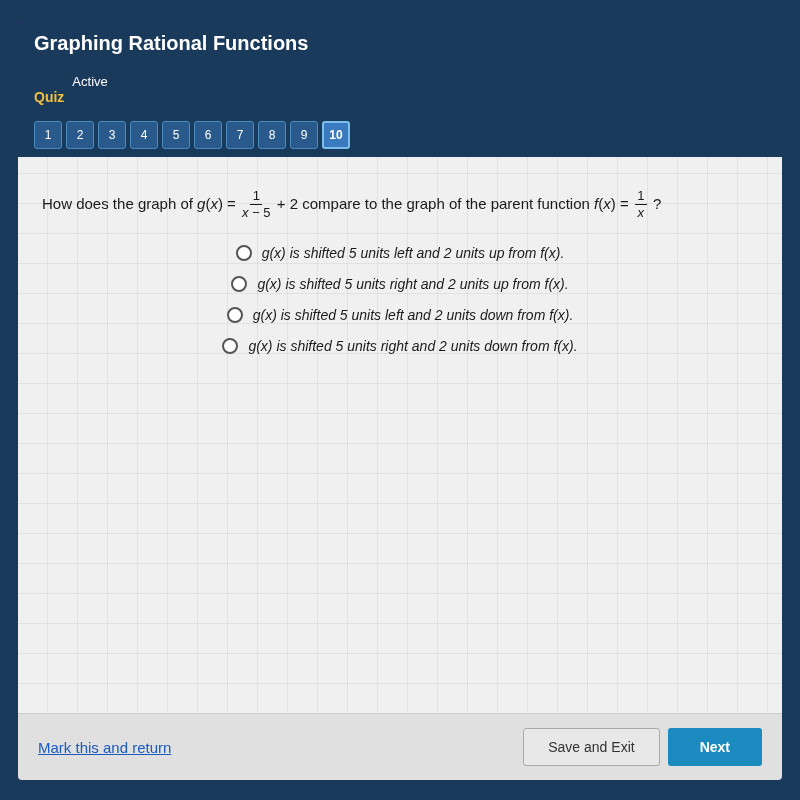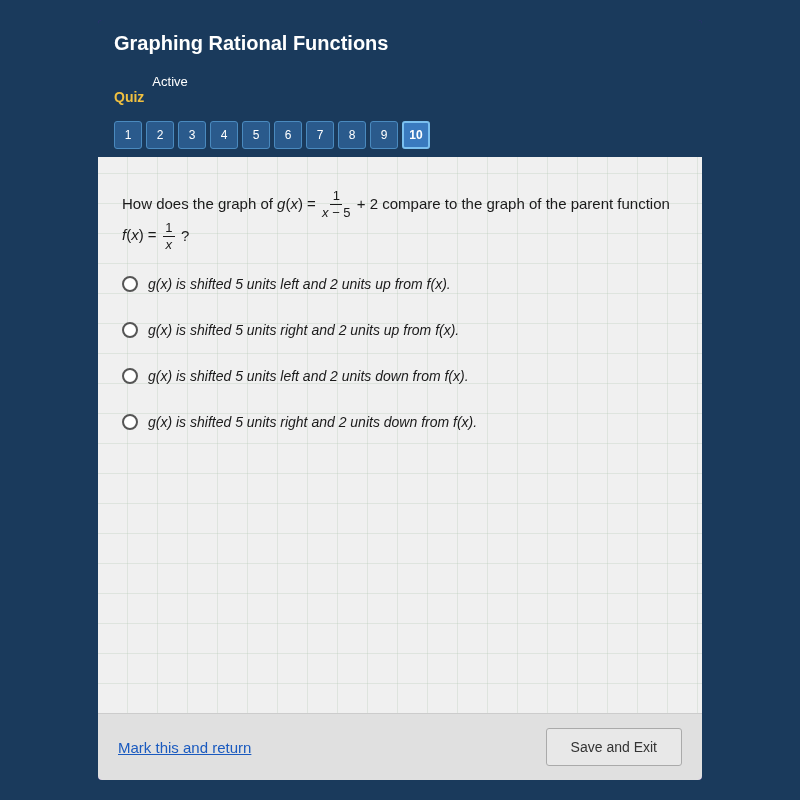--- a/index.html
+++ b/index.html
@@ -8,21 +8,21 @@
       width: 800px;
       height: 800px;
       background: #1a3a5c;
       display: flex;
       align-items: center;
       justify-content: center;
       font-family: Arial, sans-serif;
     }
 
     .screen {
-      width: 604px;
+      width: 764px;
       height: 760px;
       background: #4c1d95;
       border-radius: 4px;
       overflow: hidden;
       display: flex;
       flex-direction: column;
     }
 
     .header {
       background: #1a3a5c;
@@ -140,23 +140,24 @@
 
     .fraction .denominator {
       padding-top: 1px;
       text-align: center;
     }
 
     .options {
       list-style: none;
       display: flex;
       flex-direction: column;
-      gap: 30px;
+      gap: 15px;
       position: relative;
       z-index: 1;
+      align-items: center;
     }
 
     .option-item {
       display: flex;
       align-items: center;
       gap: 10px;
       cursor: pointer;
     }
 
     .radio-circle {
@@ -285,16 +286,17 @@
         <span class="option-text">g(x) is shifted 5 units right and 2 units down from f(x).</span>
       </li>
     </ul>
 
   </div>
 
   <div class="footer">
     <span class="mark-return">Mark this and return</span>
     <div class="footer-buttons">
       <button class="btn-save">Save and Exit</button>
+      <button class="btn-next">Next</button>
     </div>
   </div>
 
 </div>
 
 </body></html>

